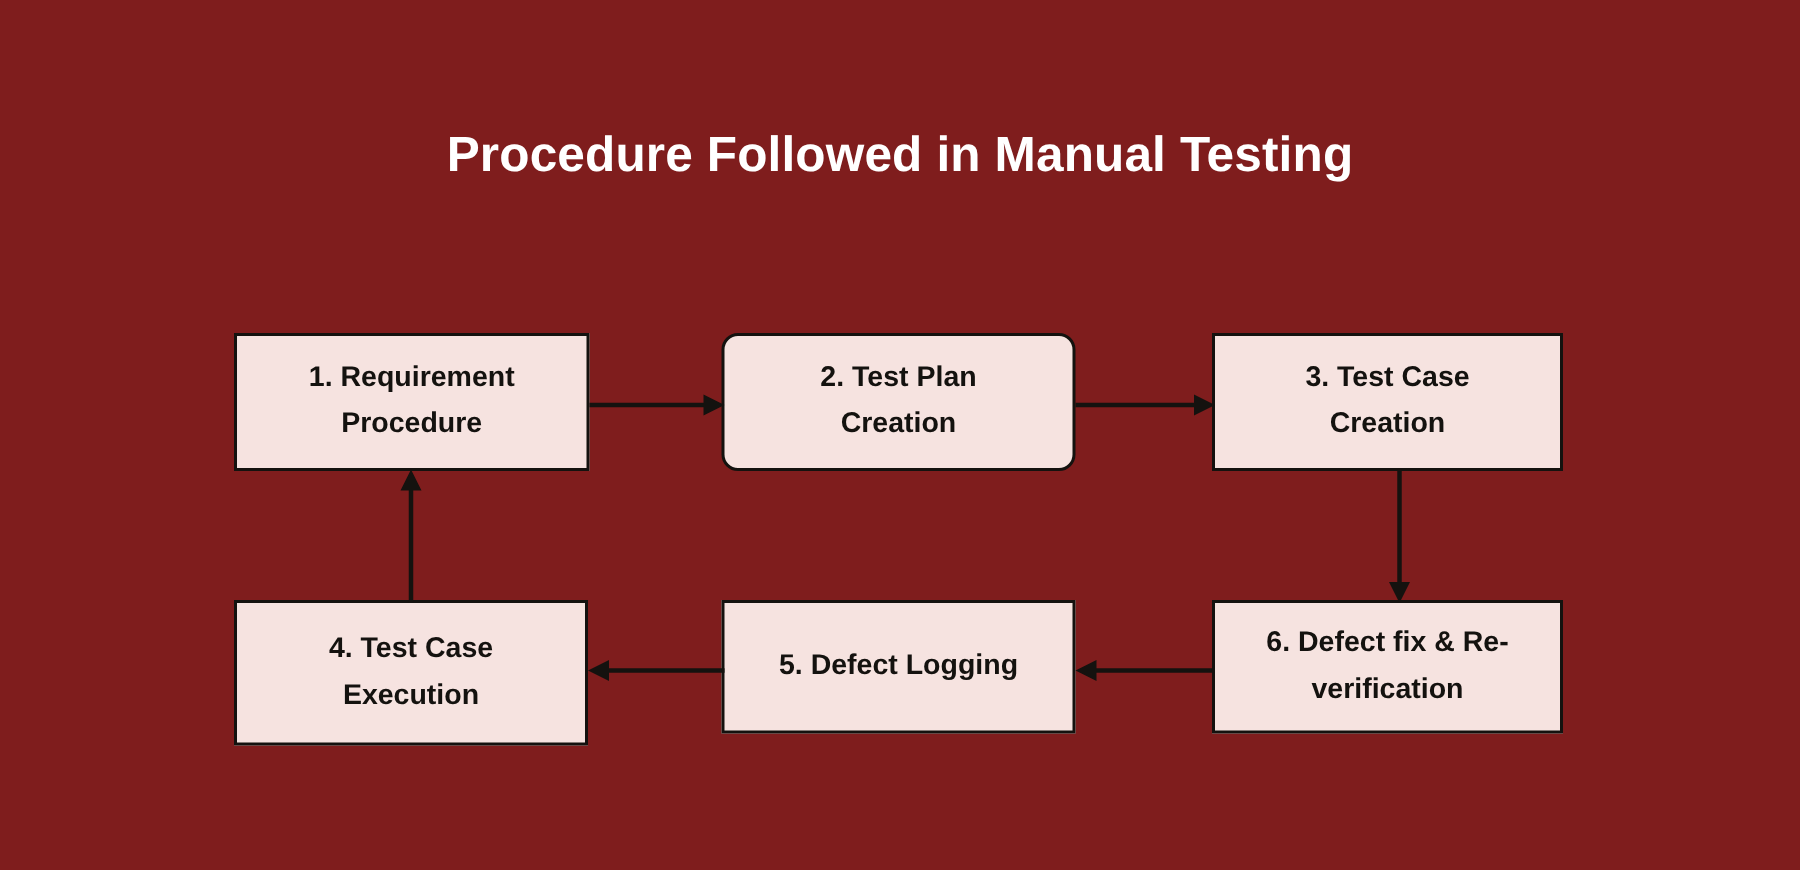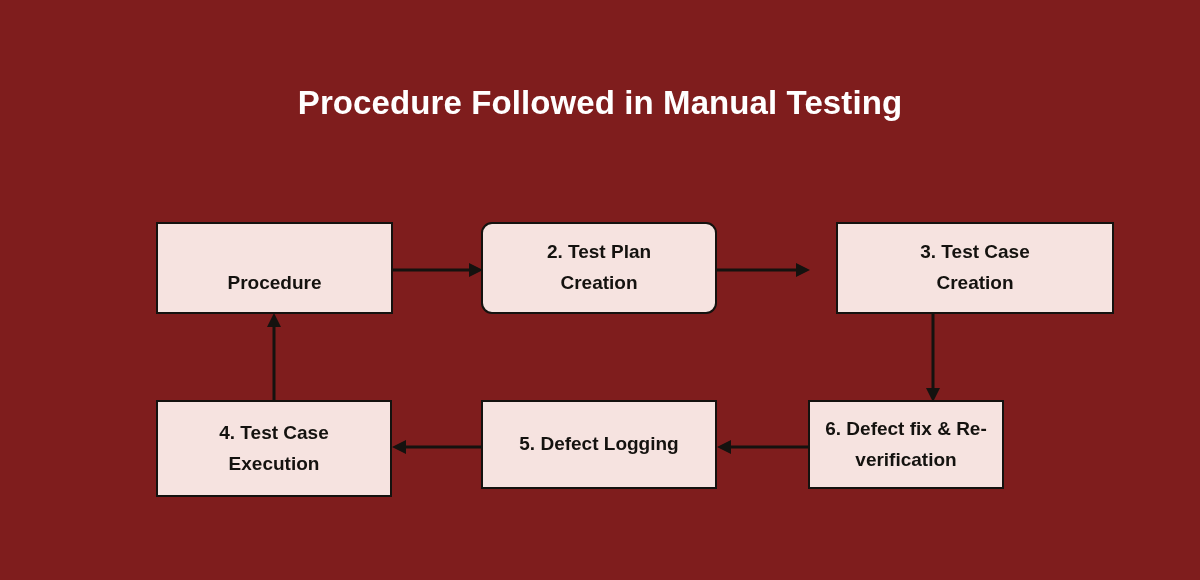--- a/index.html
+++ b/index.html
@@ -47,24 +47,24 @@
     line-height: 1.62;
     padding: 0 10px;
   }
   .node-label {
     display: block;
     width: 100%;
   }
   
   #node-1 { left: 156px; top: 222px; width: 237px; height: 92px; }
   #node-2 { left: 481px; top: 222px; width: 236px; height: 92px; border-radius: 11px; }
-  #node-3 { left: 808px; top: 222px; width: 278px; height: 92px; margin-left: 28px; }
+  #node-3 { left: 808px; top: 222px; width: 234px; height: 92px; }
   #node-4 { left: 156px; top: 400px; width: 236px; height: 97px; }
   #node-5 { left: 481px; top: 400px; width: 236px; height: 89px; }
-  #node-6 { left: 808px; top: 400px; width: 196px; height: 89px; }
+  #node-6 { left: 808px; top: 400px; width: 234px; height: 89px; }
 
   .connector {
     position: absolute;
     overflow: visible;
   }
   .connector svg { display: block; overflow: visible; }
   .conn-line {
     stroke: #14120f;
     stroke-width: 3;
     fill: none;
@@ -80,21 +80,21 @@
   #conn-4-1 { left: 260px; top: 313px; width: 28px; height: 89px; }
 </style>
 </head>
 <body>
 
 <div id="canvas">
 
   <div id="diagram-title">Procedure Followed in Manual Testing</div>
 
   <div class="node" id="node-1">
-    <span class="node-label"><br><span>Procedure</span></span>
+    <span class="node-label"><span>1. Requirement</span><br><span>Procedure</span></span>
   </div>
 
   <div class="node" id="node-2">
     <span class="node-label"><span>2. Test Plan</span><br><span>Creation</span></span>
   </div>
 
   <div class="node" id="node-3">
     <span class="node-label"><span>3. Test Case</span><br><span>Creation</span></span>
   </div>
 

